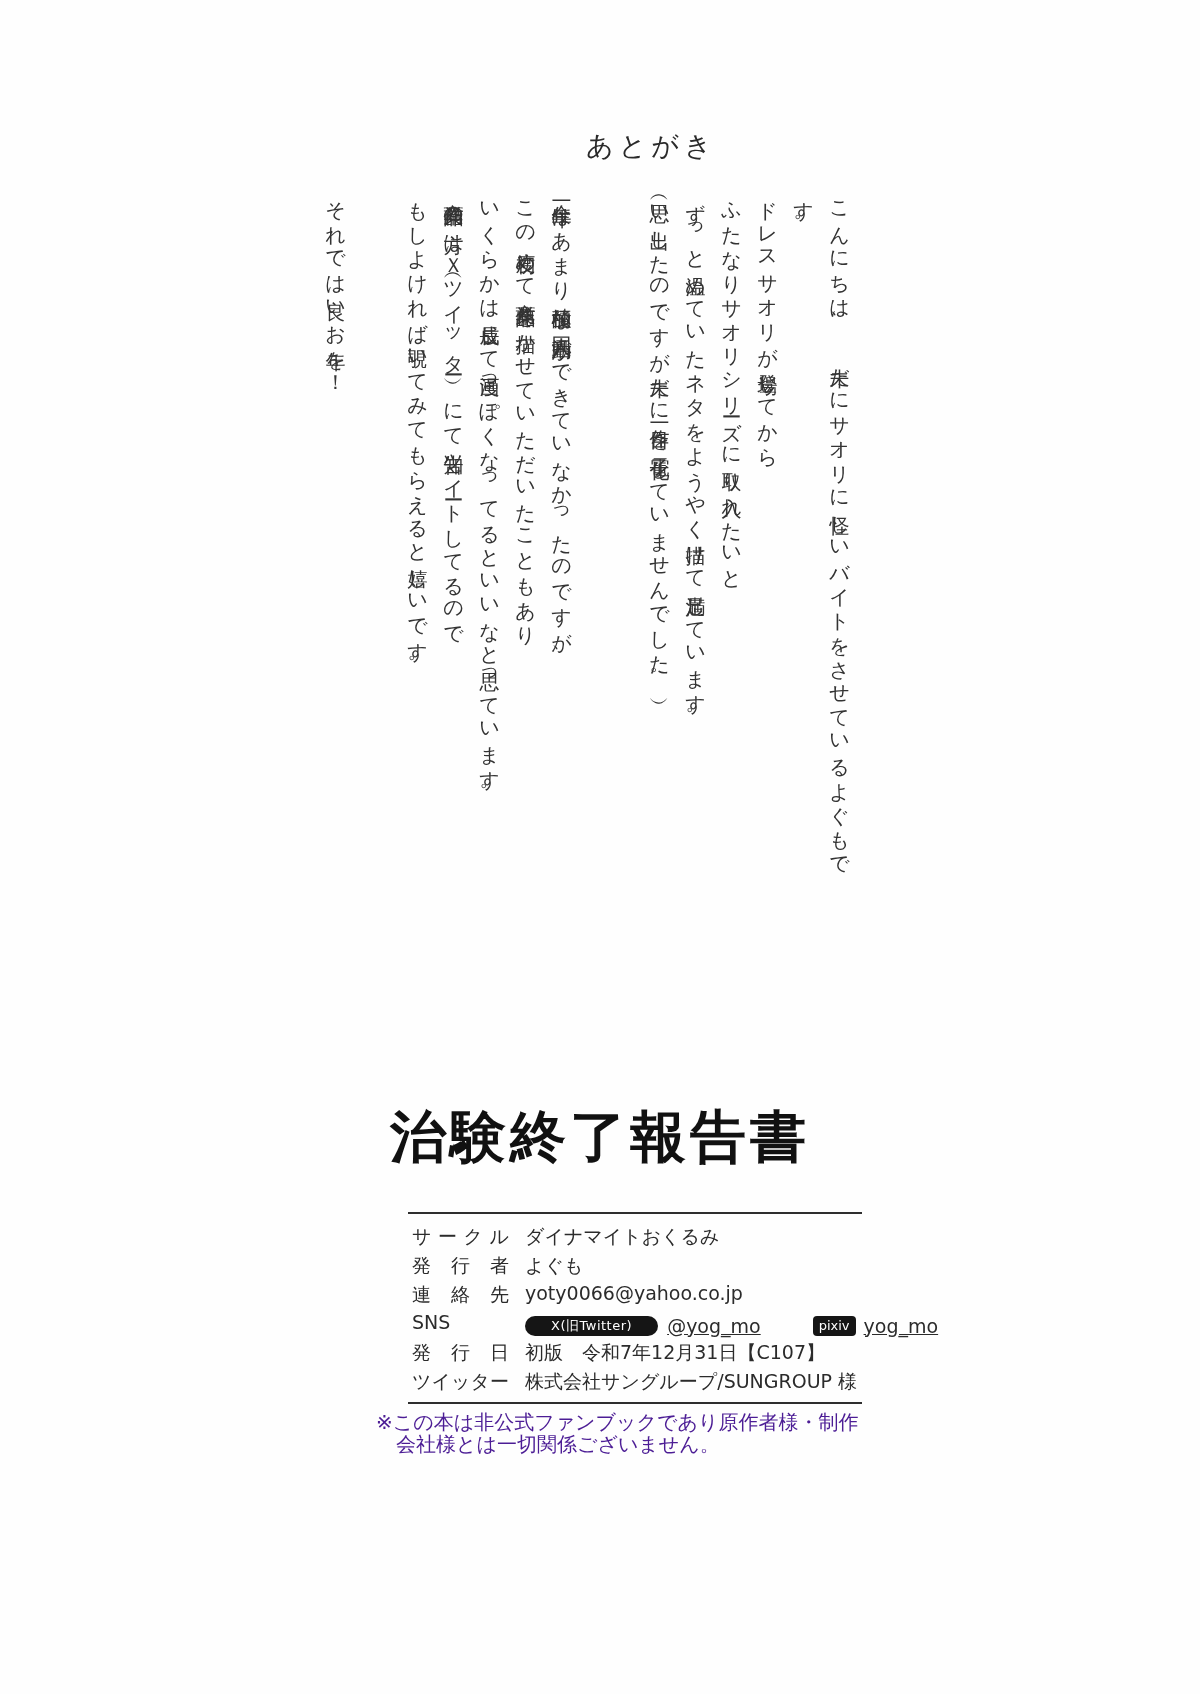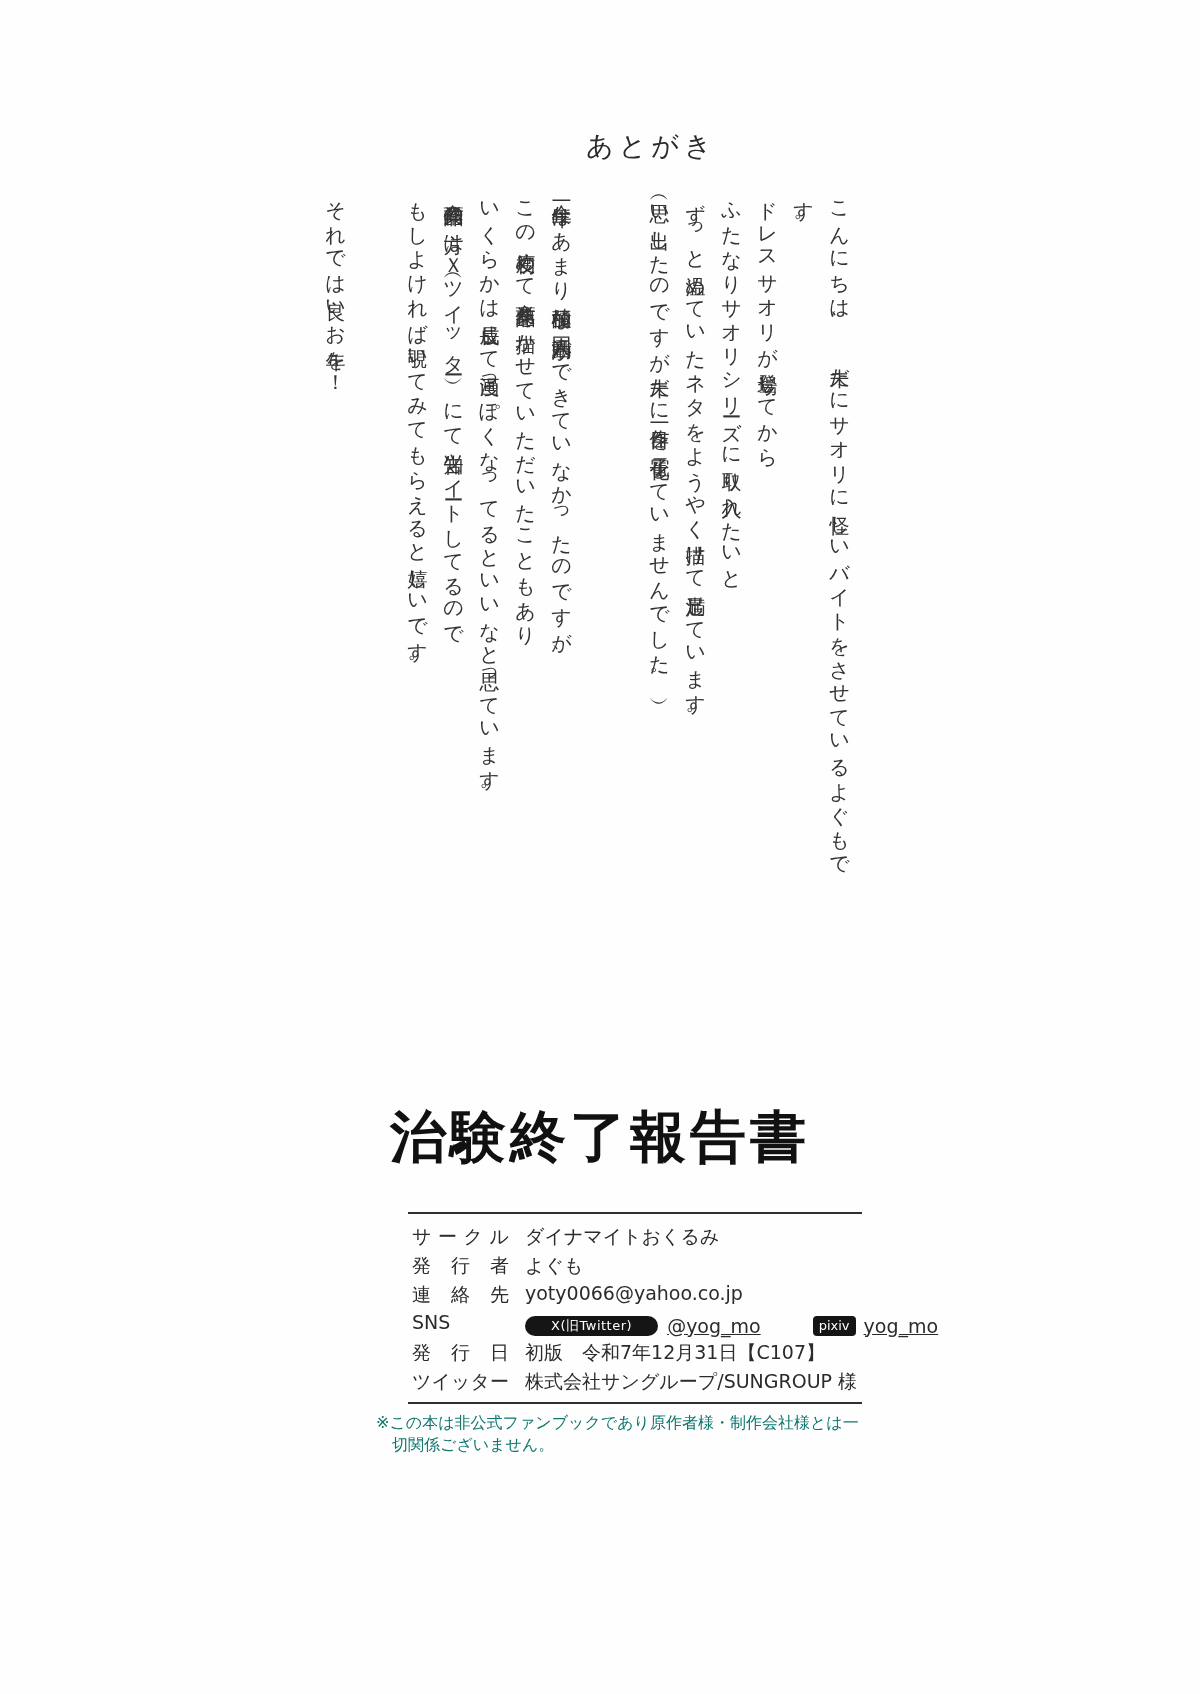--- a/index.html
+++ b/index.html
@@ -105,23 +105,23 @@
   .badge-x { border-radius: 10px; margin-right: 9px; letter-spacing: 0.5px; }
   .badge-pixiv { border-radius: 4px; margin-left: 52px; margin-right: 8px; padding: 3px 6px 4px; }
   .handle { font-size: 19px; text-decoration: underline; }
 
   
   .notes {
     position: absolute;
     left: 376px;
     top: 1412px;
     width: 487px;
-    font-size: 16px;
+    font-size: 20px;
     line-height: 21.5px;
-    color: #0f766e;
+    color: #4c1d95;
   }
   .note {
     margin: 0;
     padding-left: 1em;
     text-indent: -1em;
   }
 </style>
 </head>
 <body>
 

